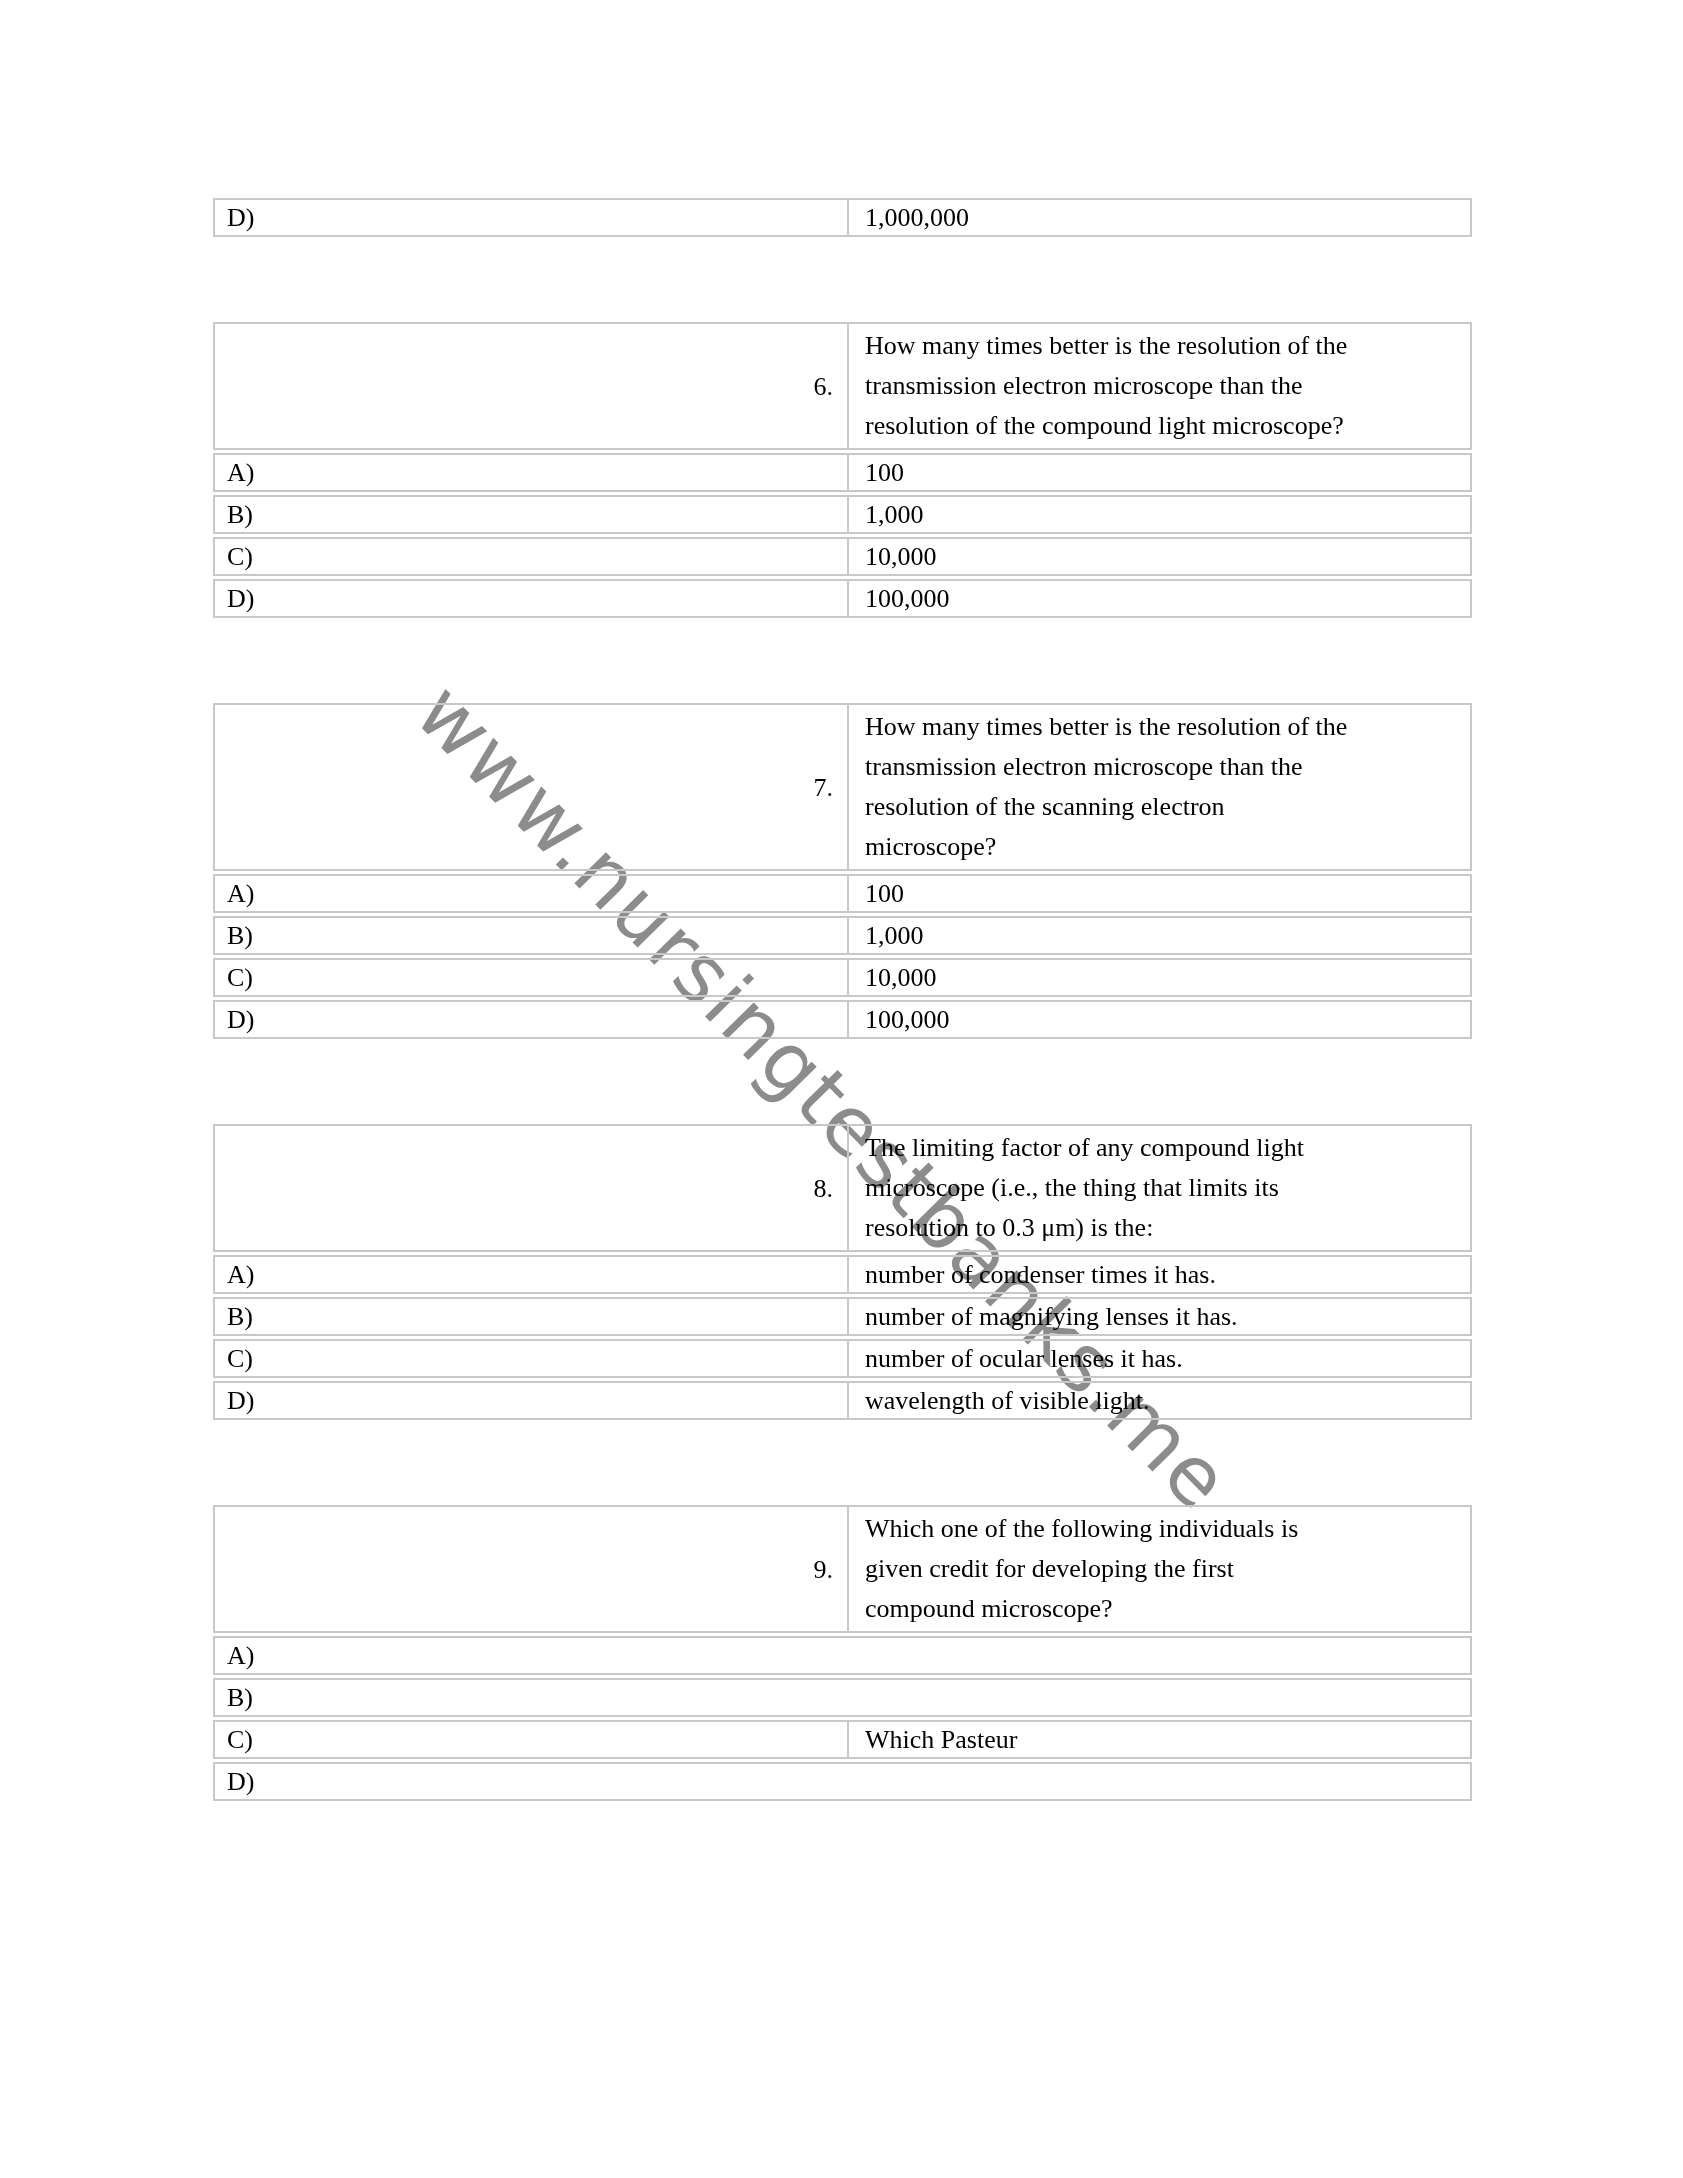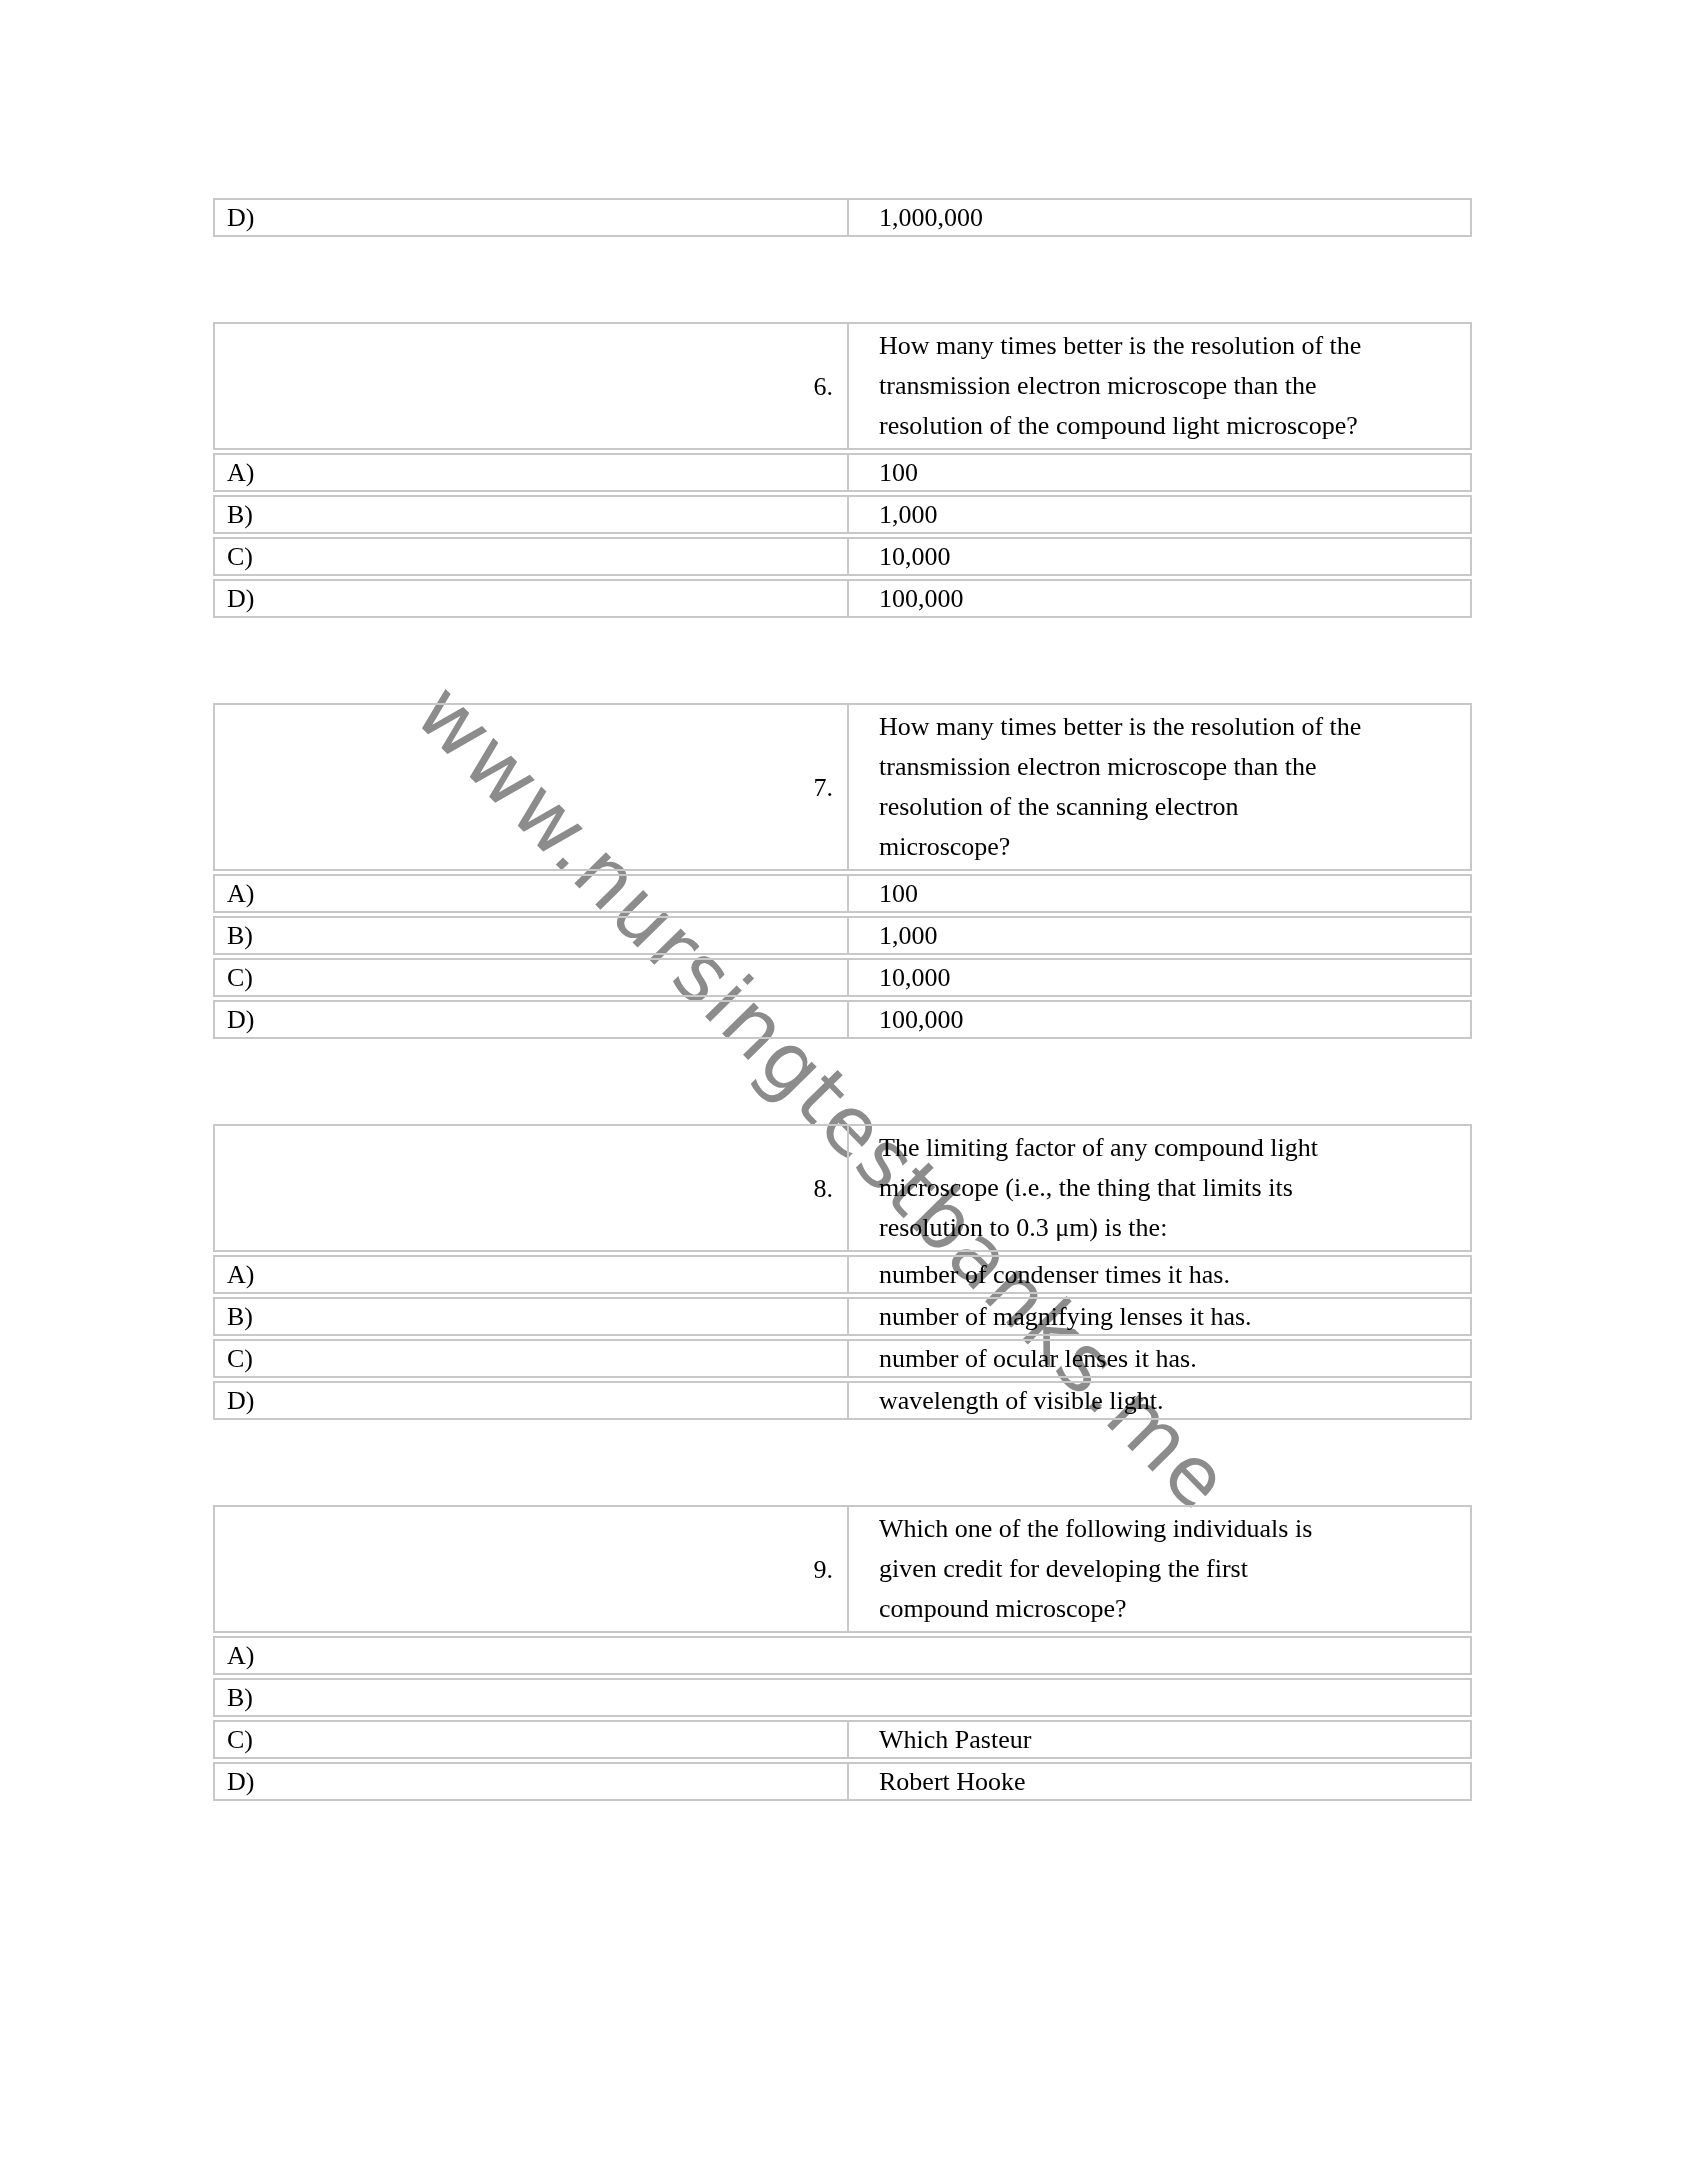--- a/index.html
+++ b/index.html
@@ -53,21 +53,21 @@
   }
   .cell.left {
     flex: 0 0 632px;
     width: 632px;
     padding: 2px 12px;
     line-height: 31px;
   }
   .cell.right {
     flex: 1 1 auto;
     border-left: 2px solid #c8c8c8;
-    padding: 2px 30px;
+    padding: 2px 16px;
     line-height: 31px;
   }
   .q-row .cell.left {
     display: flex;
     align-items: center;
     justify-content: flex-end;
     padding-right: 14px;
   }
   .q-row .cell.right {
     line-height: 40px;
@@ -178,18 +178,17 @@
     </div>
     <div class="row option-row">
       <div class="cell left">B)</div>
     </div>
     <div class="row option-row">
       <div class="cell left">C)</div>
       <div class="cell right">Which Pasteur</div>
     </div>
     <div class="row option-row">
       <div class="cell left">D)</div>
-      <div class="cell right">Robert Hooke</div>
     </div>
   </div>
 
 </div>
 
 
 </body></html>

